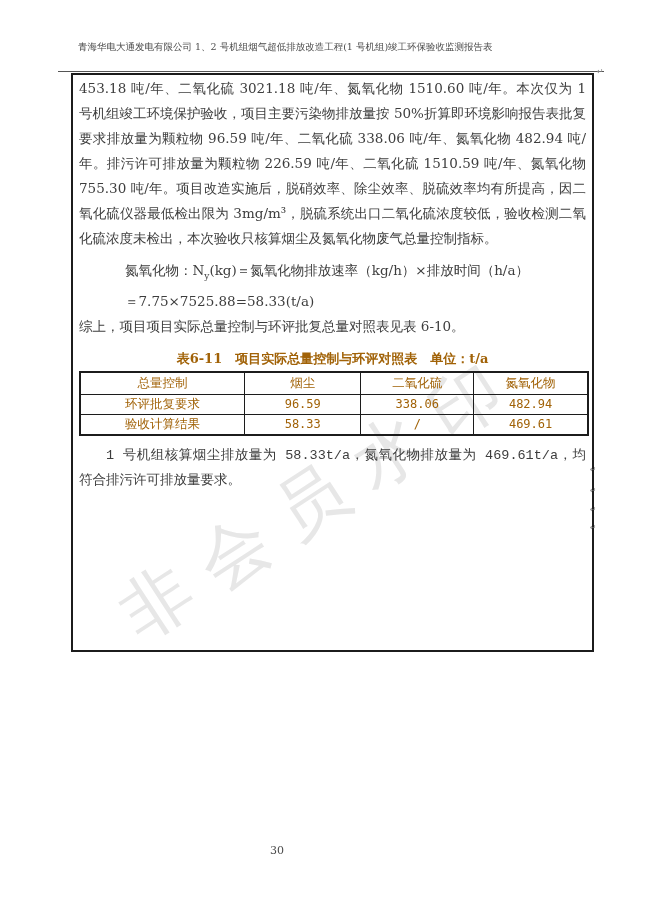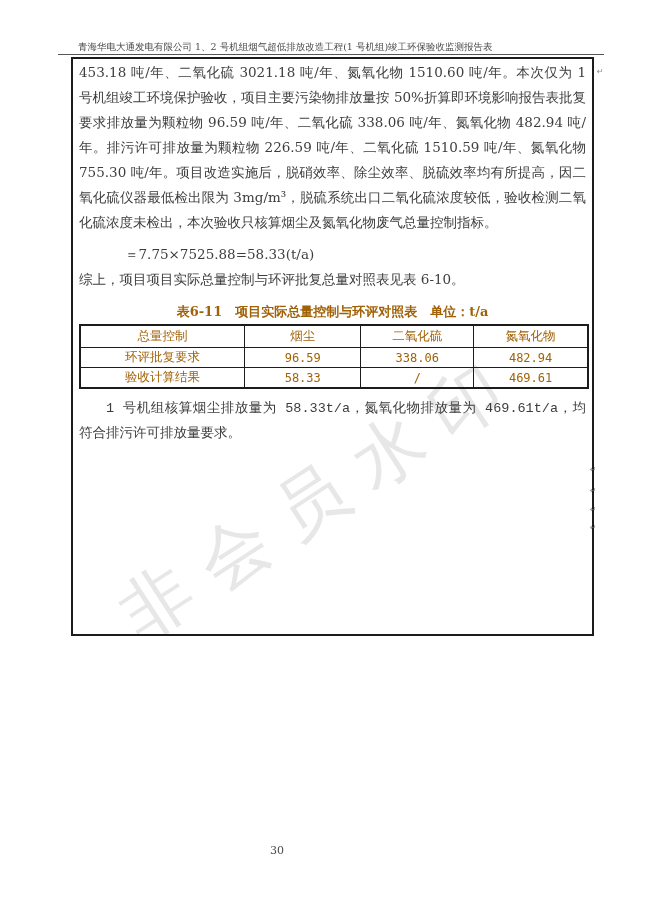--- a/index.html
+++ b/index.html
@@ -10,21 +10,21 @@
     font-family:"DejaVu Serif","Liberation Serif",serif;
     color:#3d3d3d;
     overflow:hidden;
   }
   
   .running-header{
     position:absolute;
     left:58px;top:40px;width:546px;
     font-size:9.5px;line-height:14px;
     color:#4a4a4a;
-    padding:0 0 0 20px;
+    padding:0 0 17px 20px;
     border-bottom:1px solid #555;
     box-sizing:border-box;
     white-space:nowrap;
   }
   
   .watermark{
     position:absolute;
     left:128px;top:575px;
     font-size:70px;
     letter-spacing:22px;
@@ -32,21 +32,21 @@
     transform:rotate(-33deg);
     transform-origin:0 50%;
     white-space:nowrap;
     z-index:1;
     pointer-events:none;
     font-family:"DejaVu Sans","Liberation Sans",sans-serif;
   }
   
   .content-box{
     position:absolute;
-    left:71px;top:57px;
+    left:71px;top:73px;
     width:523px;height:579px;
     border:2px solid #1c1c1c;
     box-sizing:border-box;
     padding:1px 6px 0 6px;
     z-index:2;
     background:transparent;
   }
   .para{
     margin:0;
     font-size:13.5px;
@@ -112,20 +112,21 @@
   <div class="running-header">青海华电大通发电有限公司 1、2 号机组烟气超低排放改造工程(1 号机组)竣工环保验收监测报告表</div>
 
   <div class="watermark">非会员水印</div>
 
   <div class="content-box">
 
     <p class="para">453.18 吨/年、二氧化硫 3021.18 吨/年、氮氧化物 1510.60 吨/年。本次仅为 1 号机组竣工环境保护验收，项目主要污染物排放量按 50%折算即环境影响报告表批复要求排放量为颗粒物 96.59 吨/年、二氧化硫 338.06 吨/年、氮氧化物 482.94 吨/年。排污许可排放量为颗粒物 226.59 吨/年、二氧化硫 1510.59 吨/年、氮氧化物 755.30 吨/年。项目改造实施后，脱硝效率、除尘效率、脱硫效率均有所提高，因二氧化硫仪器最低检出限为 3mg/m³，脱硫系统出口二氧化硫浓度较低，验收检测二氧化硫浓度未检出，本次验收只核算烟尘及氮氧化物废气总量控制指标。</p>
 
 
     <div class="formula-block">
+      <div class="formula"><span>氮氧化物：N</span><sub>y</sub><span>(kg)＝氮氧化物排放速率（kg/h）×排放时间（h/a）</span></div>
       <div class="formula">＝7.75×7525.88=58.33(t/a)</div>
     </div>
 
     <p class="para">综上，项目项目实际总量控制与环评批复总量对照表见表 6-10。</p>
 
     <div class="table-title">表6-11　项目实际总量控制与环评对照表　单位：t/a</div>
 
     <table class="totals">
       <colgroup>
           <col class="c1">

